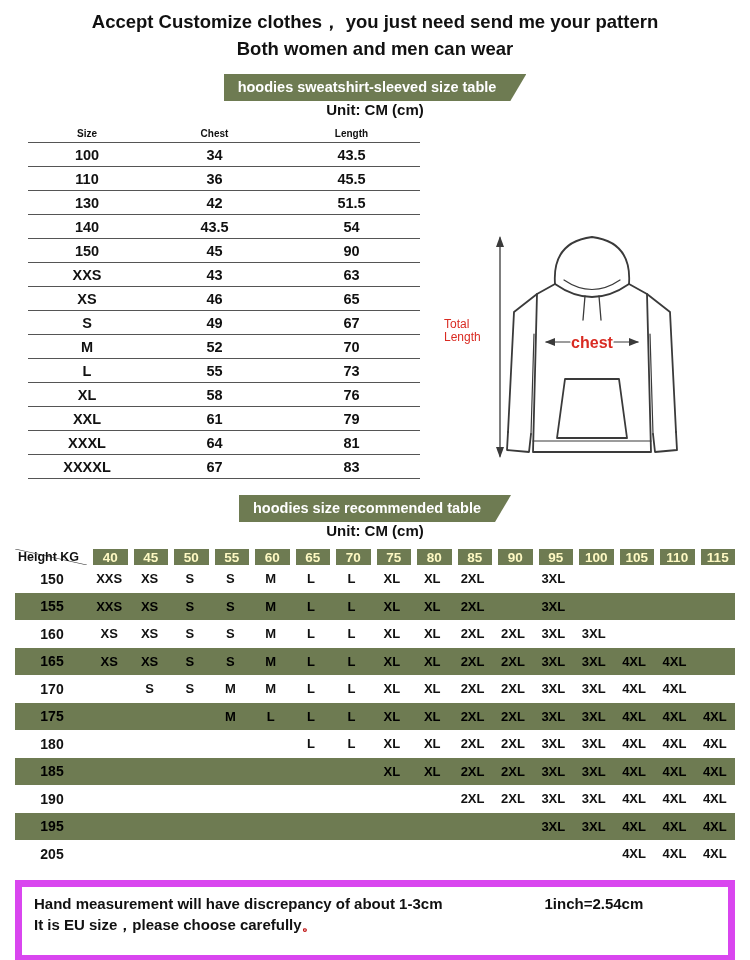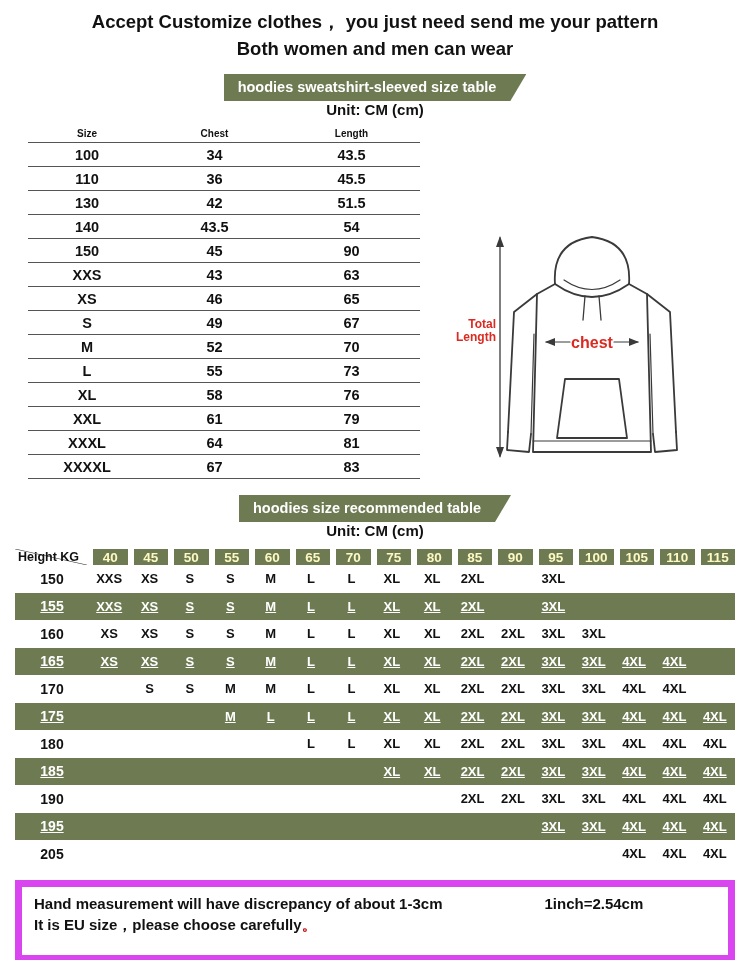--- a/index.html
+++ b/index.html
@@ -25,39 +25,39 @@
     text-align:center; font-weight:bold; font-size:14.5px; padding:4px 0 3px 0;
     border-bottom:1px solid #555;
   }
   table.size-table th { font-size:10px; }
 
   
   .figure { position:absolute; right:8px; top:222px; width:300px; height:252px; }
   .figure svg { display:block; }
   .total-label {
     position:absolute; left:2px; top:96px; width:52px;
-    color:var(--red); font-weight:bold; font-size:12px; line-height:13px; text-align:right;
+    color:var(--red); font-weight:normal; font-size:12px; line-height:13px; text-align:left;
   }
 
   
   .rec-table { margin:10px 15px 0 15px; }
   .w-header { display:flex; height:16px; }
   .corner {
     width:72px; position:relative; background:#fff; flex:none;
   }
   .corner svg { position:absolute; left:0; top:0; width:100%; height:100%; }
   .corner .kg { position:absolute; right:8px; top:1px; font-weight:bold; font-size:12.5px; }
   .corner .hgt { position:absolute; left:3px; bottom:1px; font-weight:bold; font-size:12.5px; }
   .wh-cell {
     flex:1; margin-left:6px; background:var(--olive); color:#fef9c3;
     display:flex; align-items:center; justify-content:center;
     font-weight:bold; font-size:13.5px;
   }
   .hrow { display:flex; height:27.5px; align-items:center; }
-  .hrow.alt { background:var(--olive); color:#ffffff;text-decoration:underline; }
+  .hrow.alt { background:var(--olive); color:#000000; }
   .hcell-height { width:74px; flex:none; text-align:center; font-weight:bold; font-size:14px; }
   .hcell { flex:1; text-align:center; font-weight:bold; font-size:13px; }
 
   
   .footer-box {
     margin:12px 15px 0 15px; border:7px solid #d946ef; padding:6px 12px 20px 12px;
     font-weight:bold; font-size:15px; line-height:21px;
   }
   .fline1 { display:flex; }
   .fline1 .inch { margin-left:102px; }

